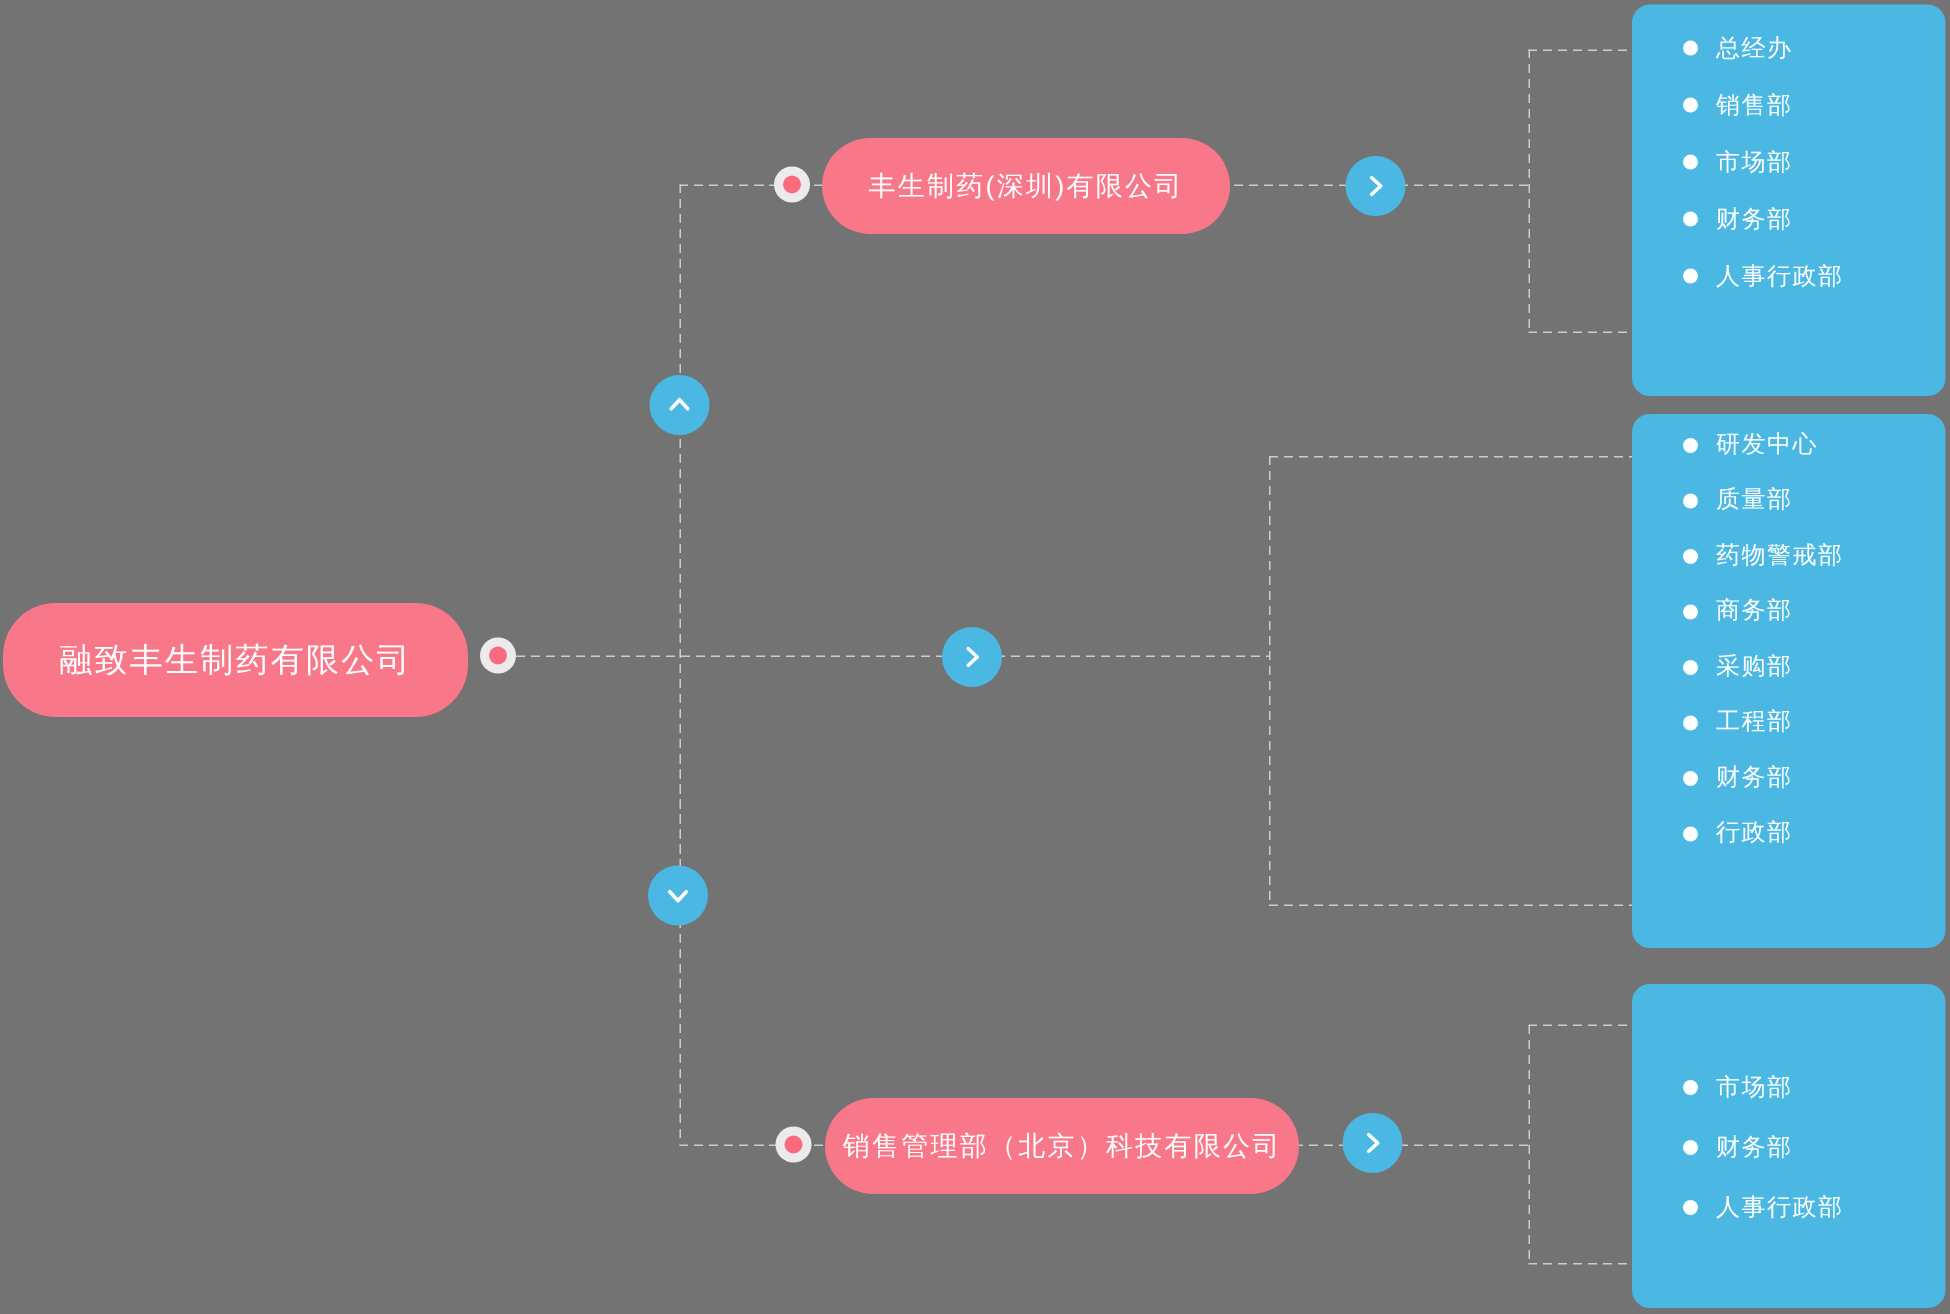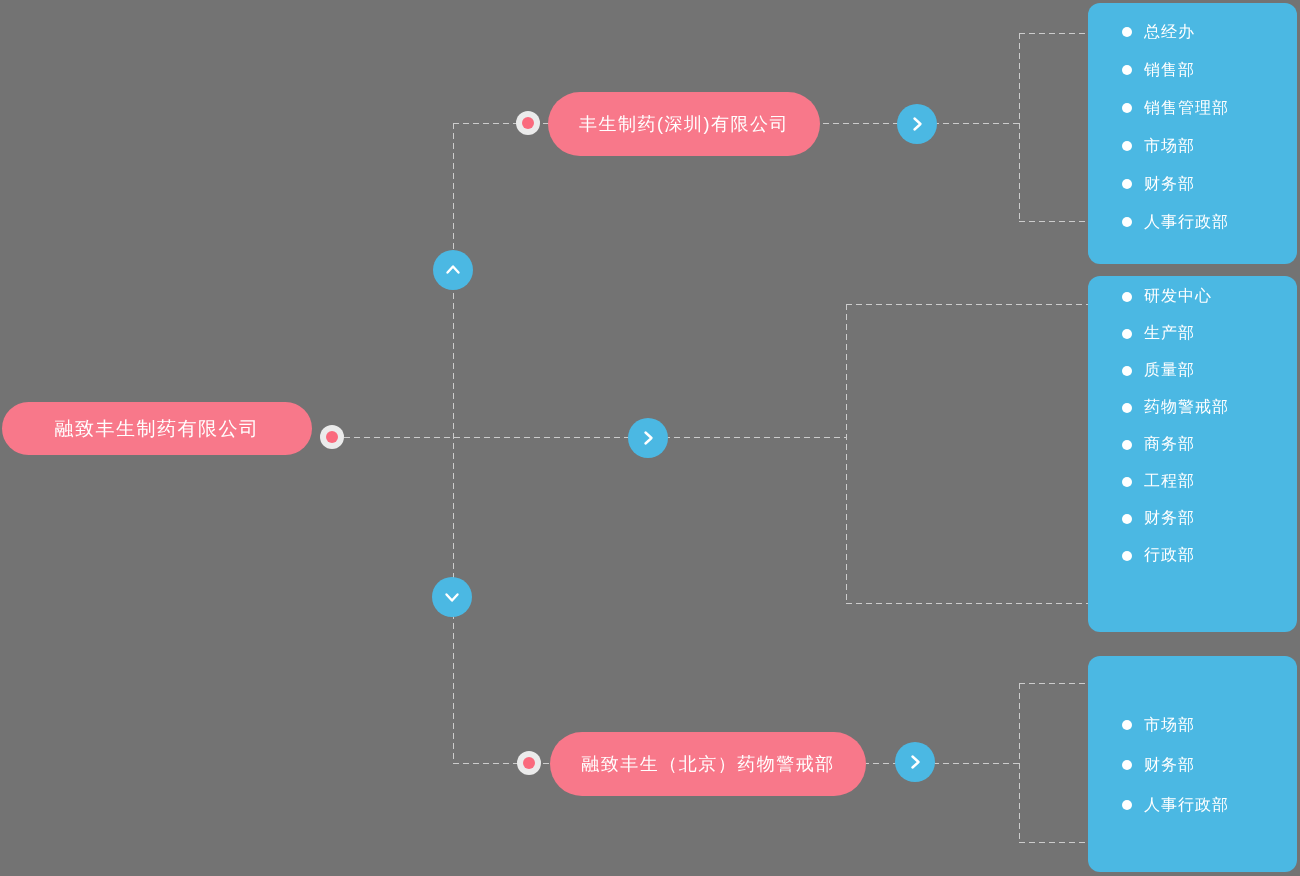--- a/index.html
+++ b/index.html
@@ -31,21 +31,21 @@
     position: absolute;
     display: flex;
     align-items: center;
     justify-content: center;
     background: var(--node-pink, #F8788A);
     color: var(--text-white, #fff);
     letter-spacing: 1.5px;
     cursor: pointer;
     white-space: nowrap;
   }
-  .node-root { left: 2px;   top: 402px; width: 310px; height: 53px; font-size: 19px; border-radius: 35px; }
+  .node-root { left: 2px;   top: 402px; width: 310px; height: 76px; font-size: 22px; border-radius: 35px; }
   .node-a    { left: 548px; top: 92px;  width: 272px; height: 64px; font-size: 18px; border-radius: 32px; text-align: center; }
   .node-b    { left: 550px; top: 732px; width: 316px; height: 64px; font-size: 18px; border-radius: 32px; }
 
   
   .dot {
     position: absolute;
     width: 24px; height: 24px;
     border-radius: 50%;
     background: var(--dot-ring, #EBEBEB);
     display: flex; align-items: center; justify-content: center;
@@ -140,24 +140,20 @@
       <div class="dept">
         <span class="bullet"></span>
         <span>总经办</span>
       </div>
 
       <div class="dept">
         <span class="bullet"></span>
         <span>销售部</span>
       </div>
 
-      <div class="dept">
-        <span class="bullet"></span>
-        <span>销售管理部</span>
-      </div>
 
       <div class="dept">
         <span class="bullet"></span>
         <span>市场部</span>
       </div>
 
       <div class="dept">
         <span class="bullet"></span>
         <span>财务部</span>
       </div>
@@ -168,40 +164,40 @@
       </div>
     </div>
 
   <div class="panel panel-mid">
 
       <div class="dept">
         <span class="bullet"></span>
         <span>研发中心</span>
       </div>
 
-      <div class="dept">
-        <span class="bullet"></span>
-        <span>生产部</span>
-      </div>
 
       <div class="dept">
         <span class="bullet"></span>
         <span>质量部</span>
       </div>
 
       <div class="dept">
         <span class="bullet"></span>
         <span>药物警戒部</span>
       </div>
 
       <div class="dept">
         <span class="bullet"></span>
         <span>商务部</span>
       </div>
 
+      <div class="dept">
+        <span class="bullet"></span>
+        <span>采购部</span>
+      </div>
 
       <div class="dept">
         <span class="bullet"></span>
         <span>工程部</span>
       </div>
 
       <div class="dept">
         <span class="bullet"></span>
         <span>财务部</span>
       </div>
@@ -225,21 +221,21 @@
       </div>
 
       <div class="dept">
         <span class="bullet"></span>
         <span>人事行政部</span>
       </div>
     </div>
 
   <div class="node node-root">融致丰生制药有限公司</div>
   <div class="node node-a">丰生制药(深圳)有限公司</div>
-  <div class="node node-b">融致丰生（北京）药物警戒部</div>
+  <div class="node node-b">销售管理部（北京）科技有限公司</div>
 
   <span class="dot dot-root"></span>
   <span class="dot dot-a"></span>
   <span class="dot dot-b"></span>
 
   <button class="btn btn-up">
     <span>
       <svg width="18" height="18" viewBox="0 0 18 18">
           <polyline points="3.5,11.5 9,5.5 14.5,11.5" fill="none" stroke="#fff" stroke-width="2.4" stroke-linecap="round" stroke-linejoin="round"></polyline>
         </svg>

